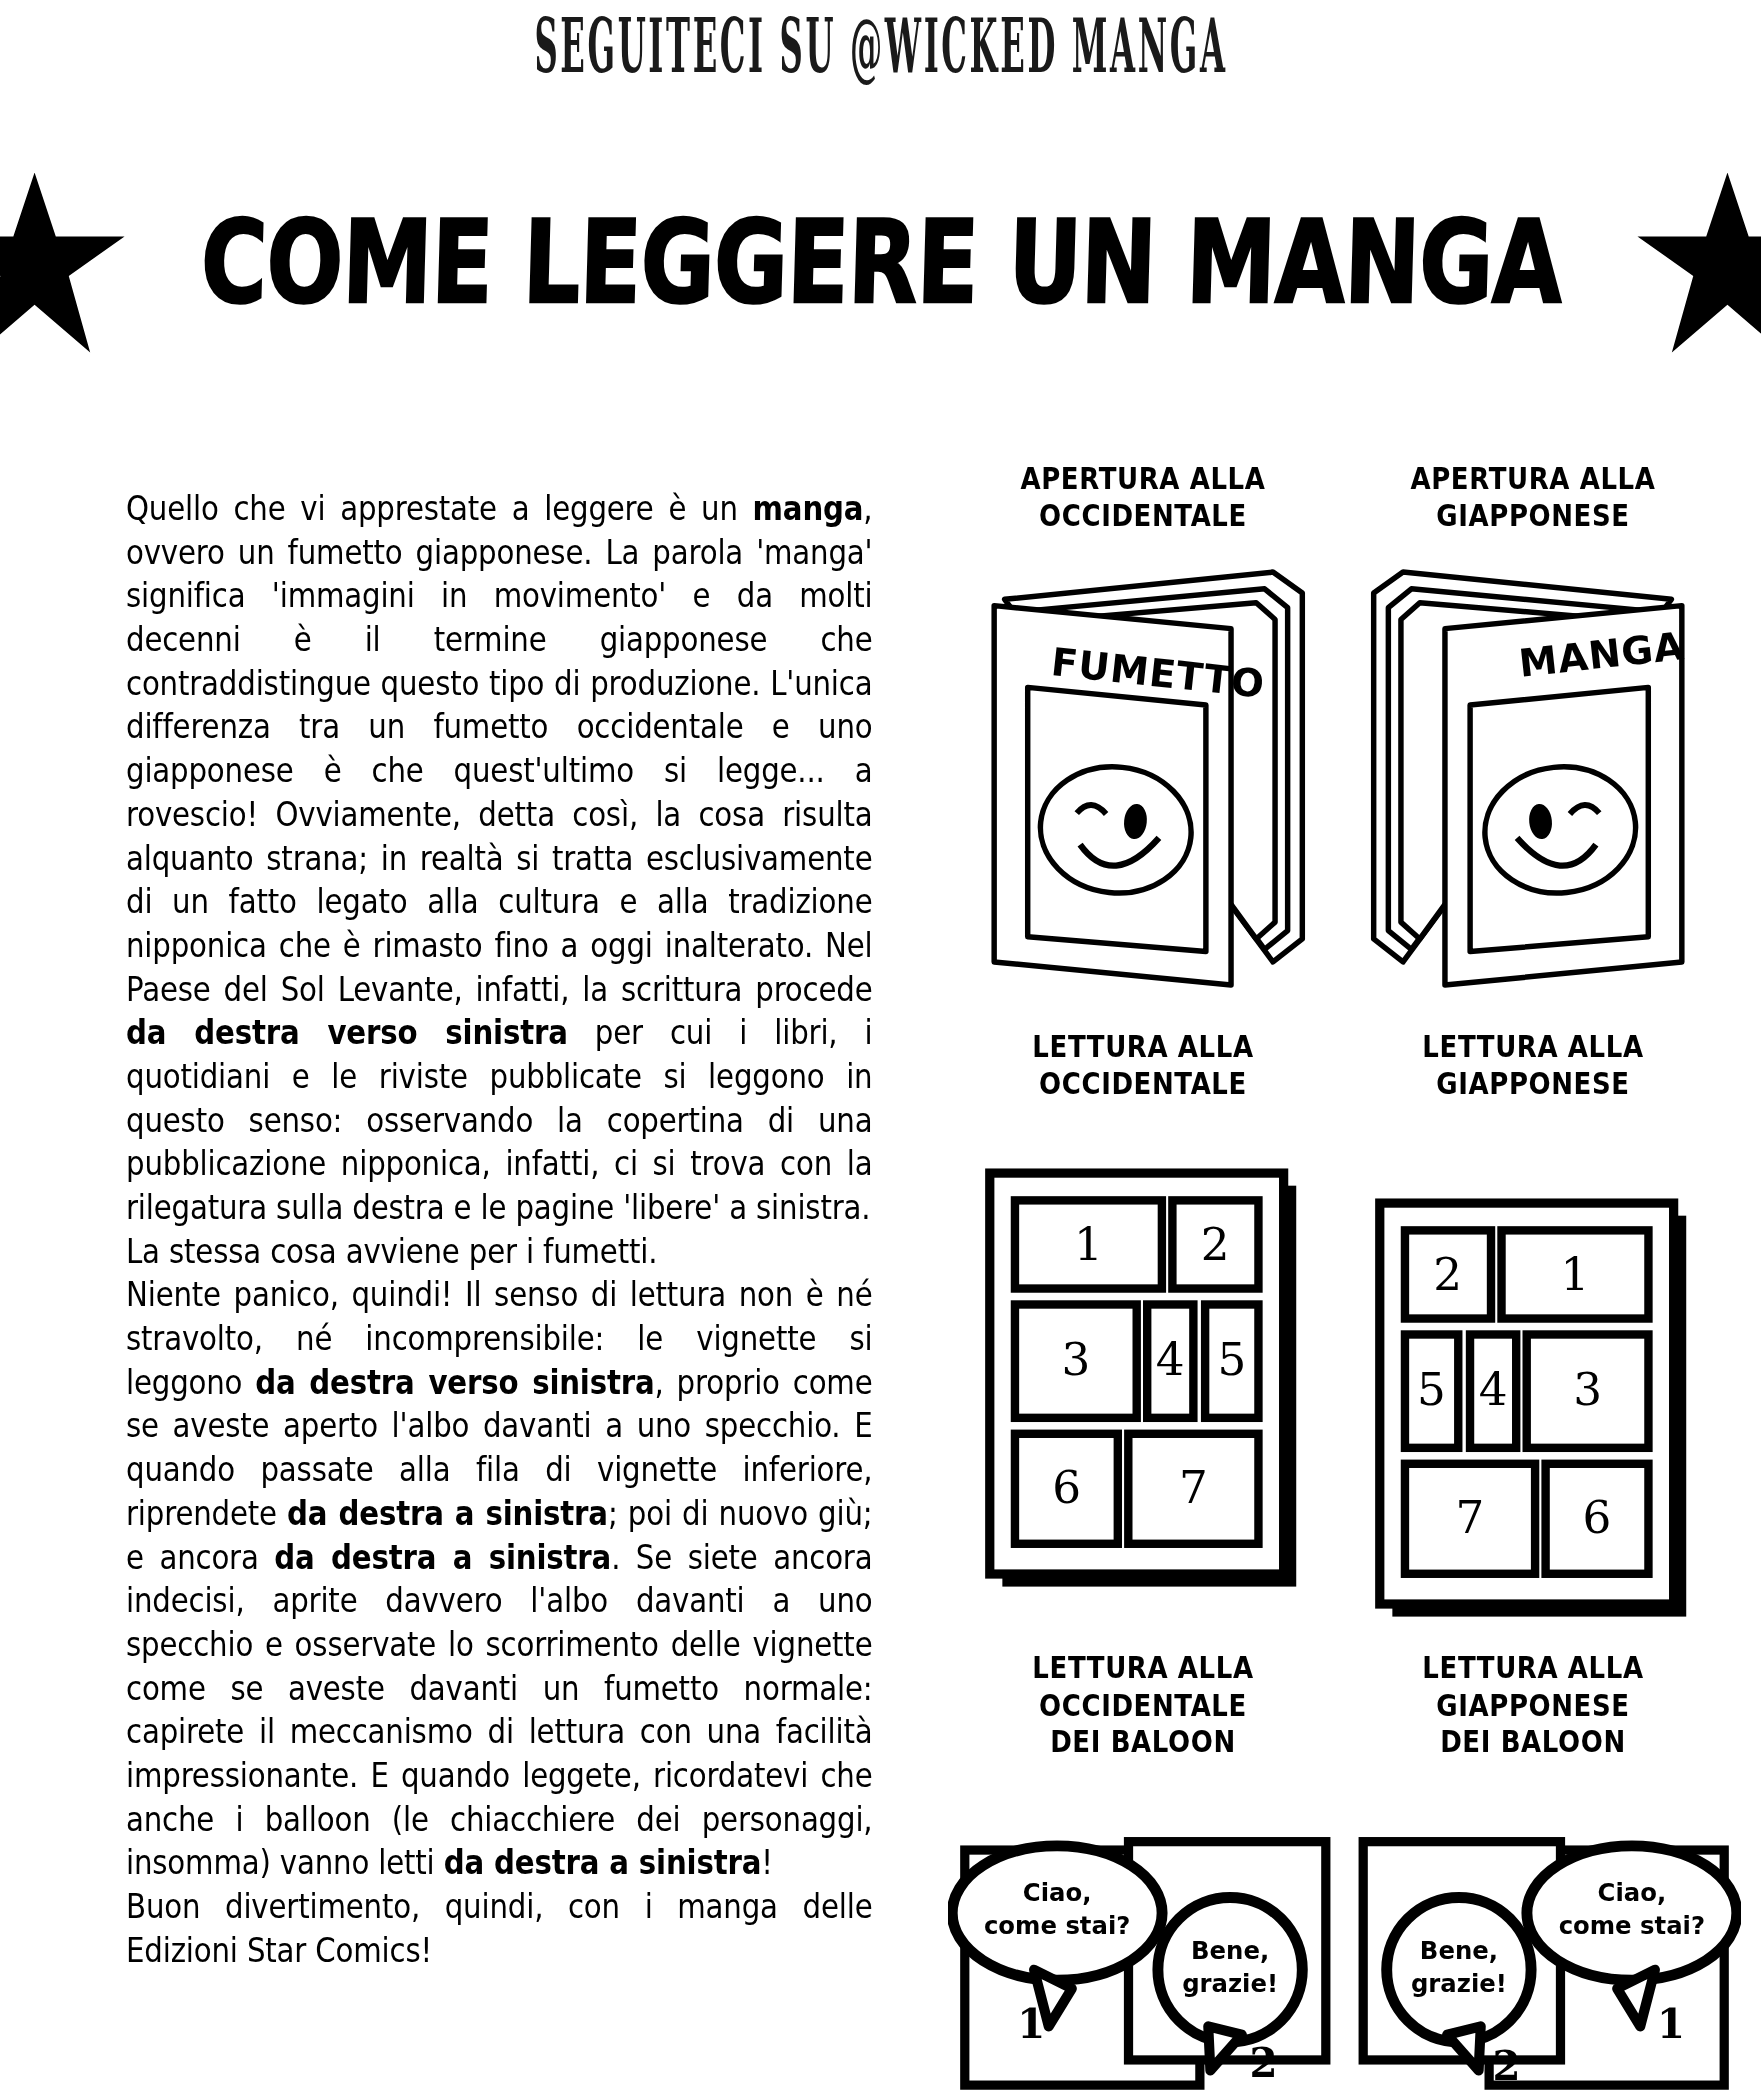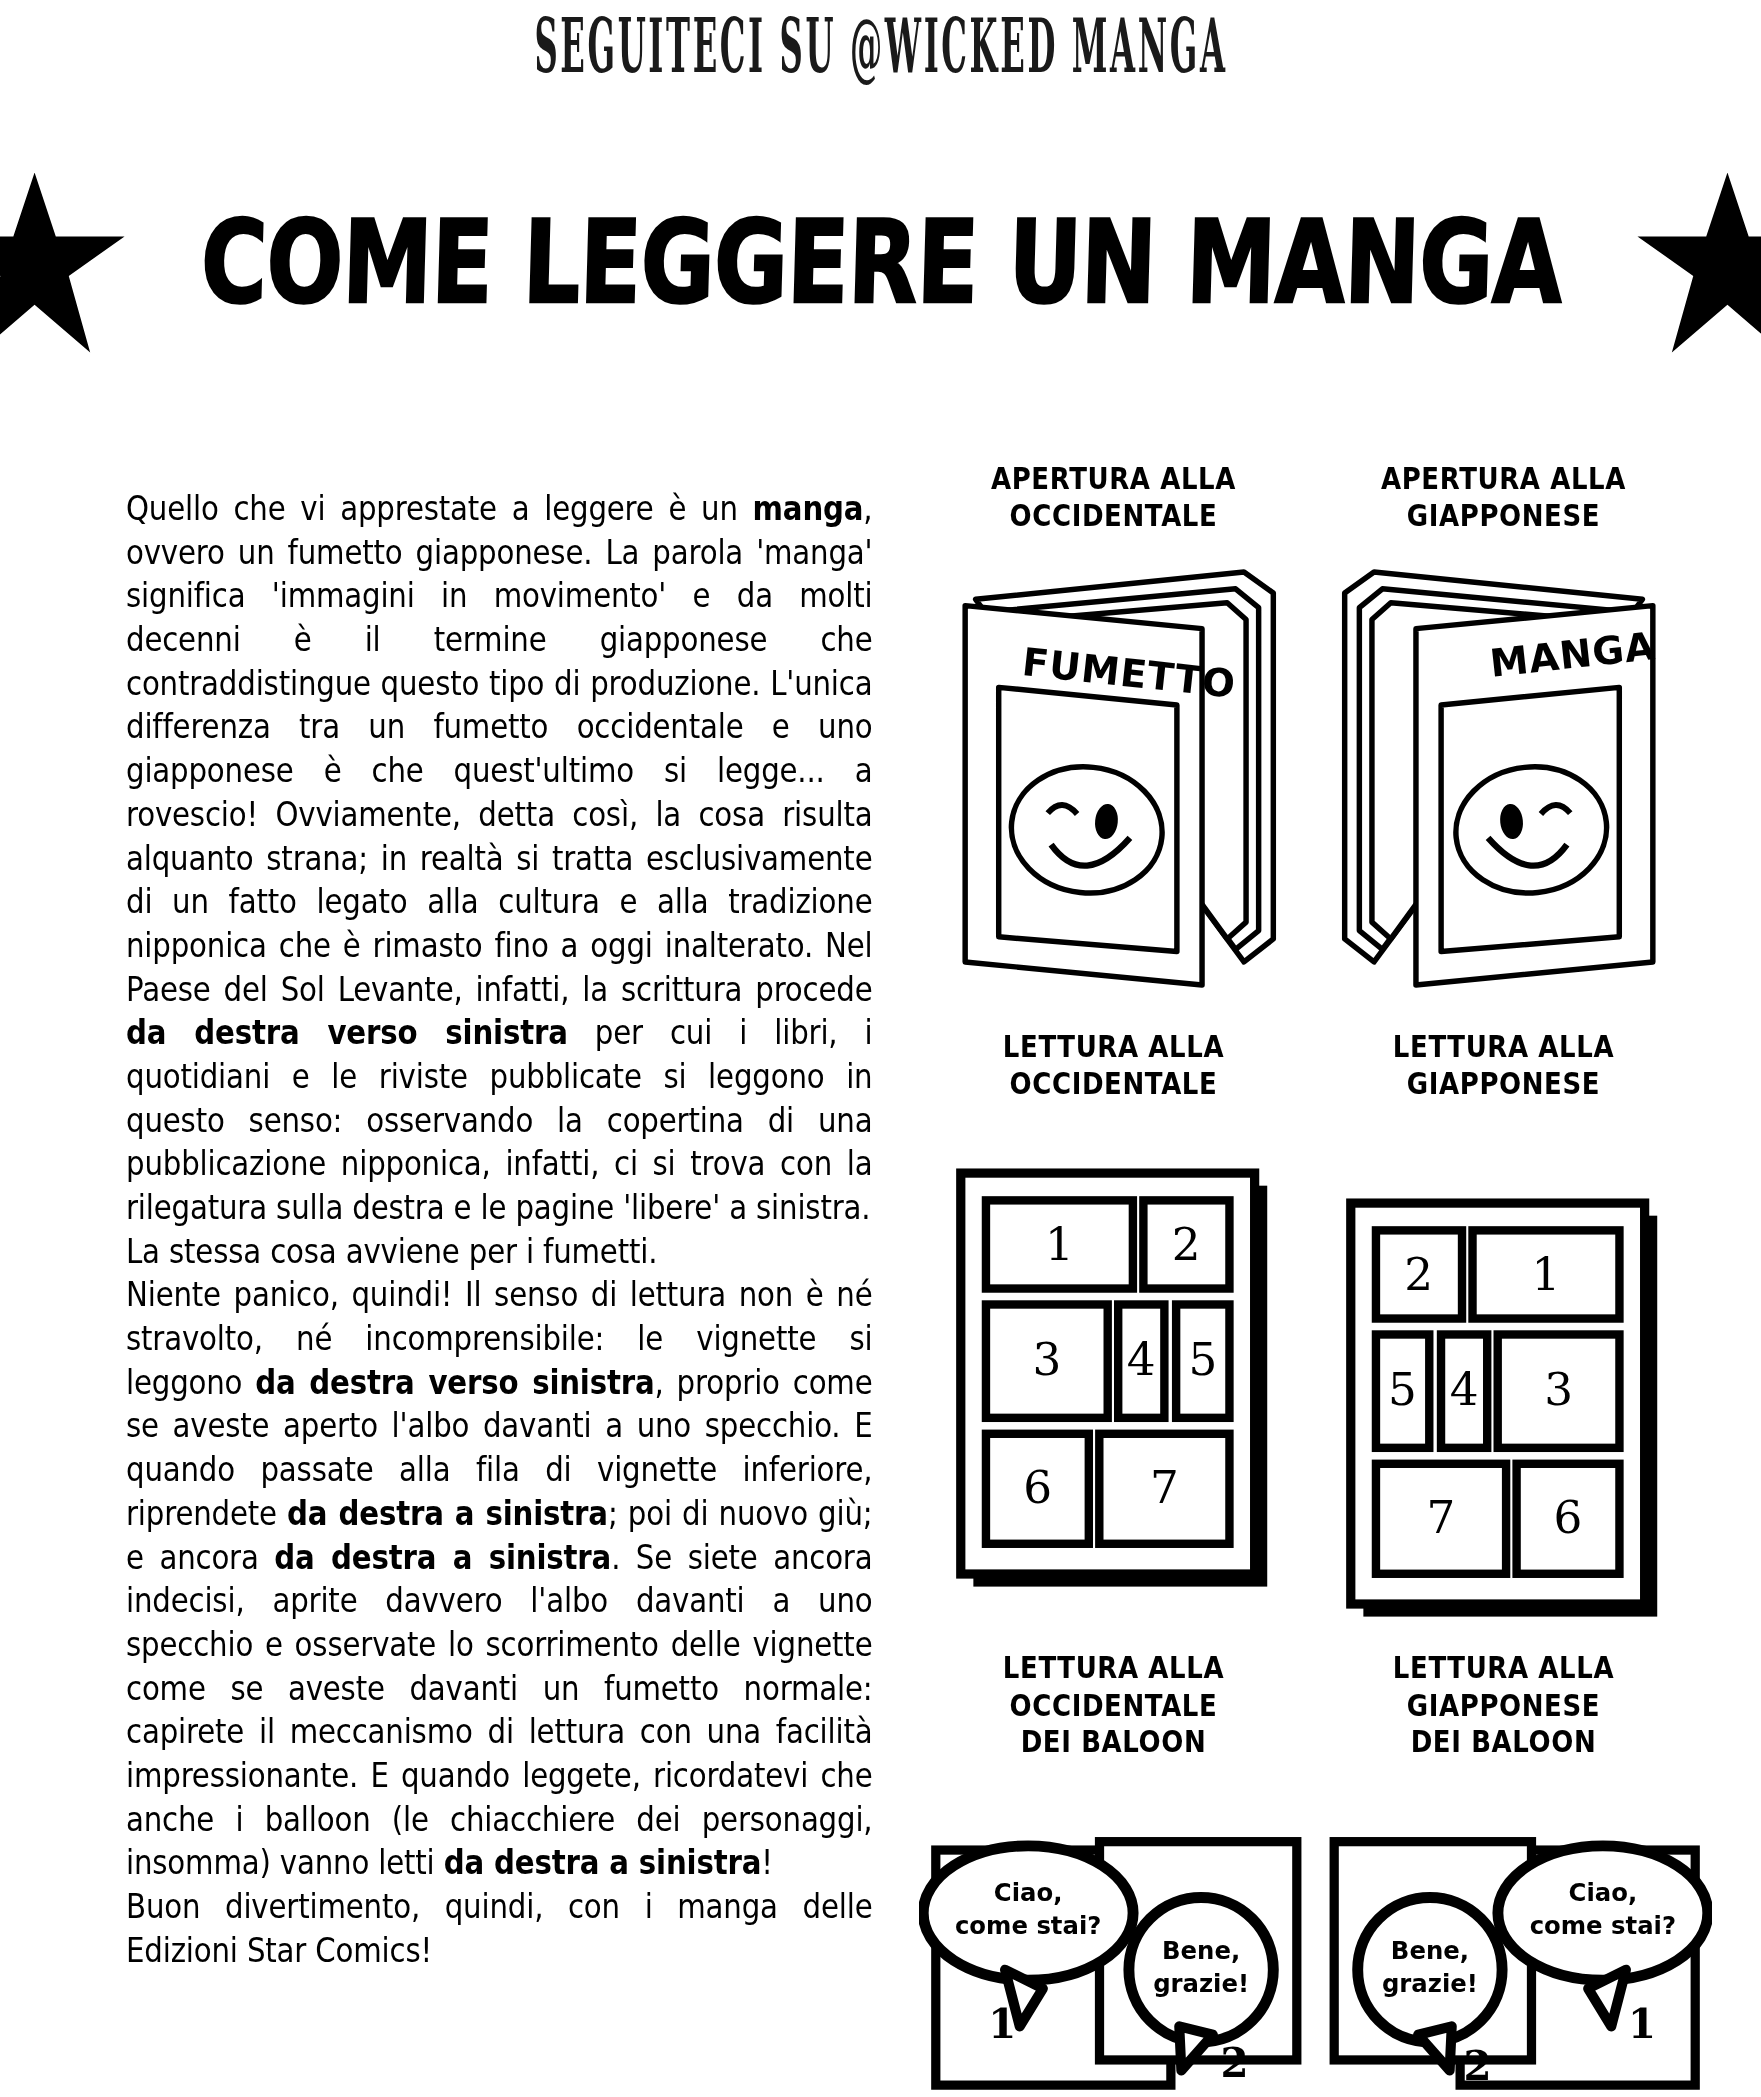--- a/index.html
+++ b/index.html
@@ -108,21 +108,21 @@
     font-size: 26px;
     line-height: 1.22;
     letter-spacing: 0.6px;
     text-align: center;
     transform: scaleY(1.18);
     white-space: pre-line;
   }
 
   .dual {
     display: flex;
-    justify-content: center;
+    justify-content: flex-end;
   }
   .dual > * { width: 390px; }
 
   
   .book-wrap { height: 474px; position: relative; }
   .book-svg { display: block; margin: 0 auto; }
 
   
   .page-wrap { height: 461px; position: relative; }
   .page-svg { display: block; margin: 0 auto; }

